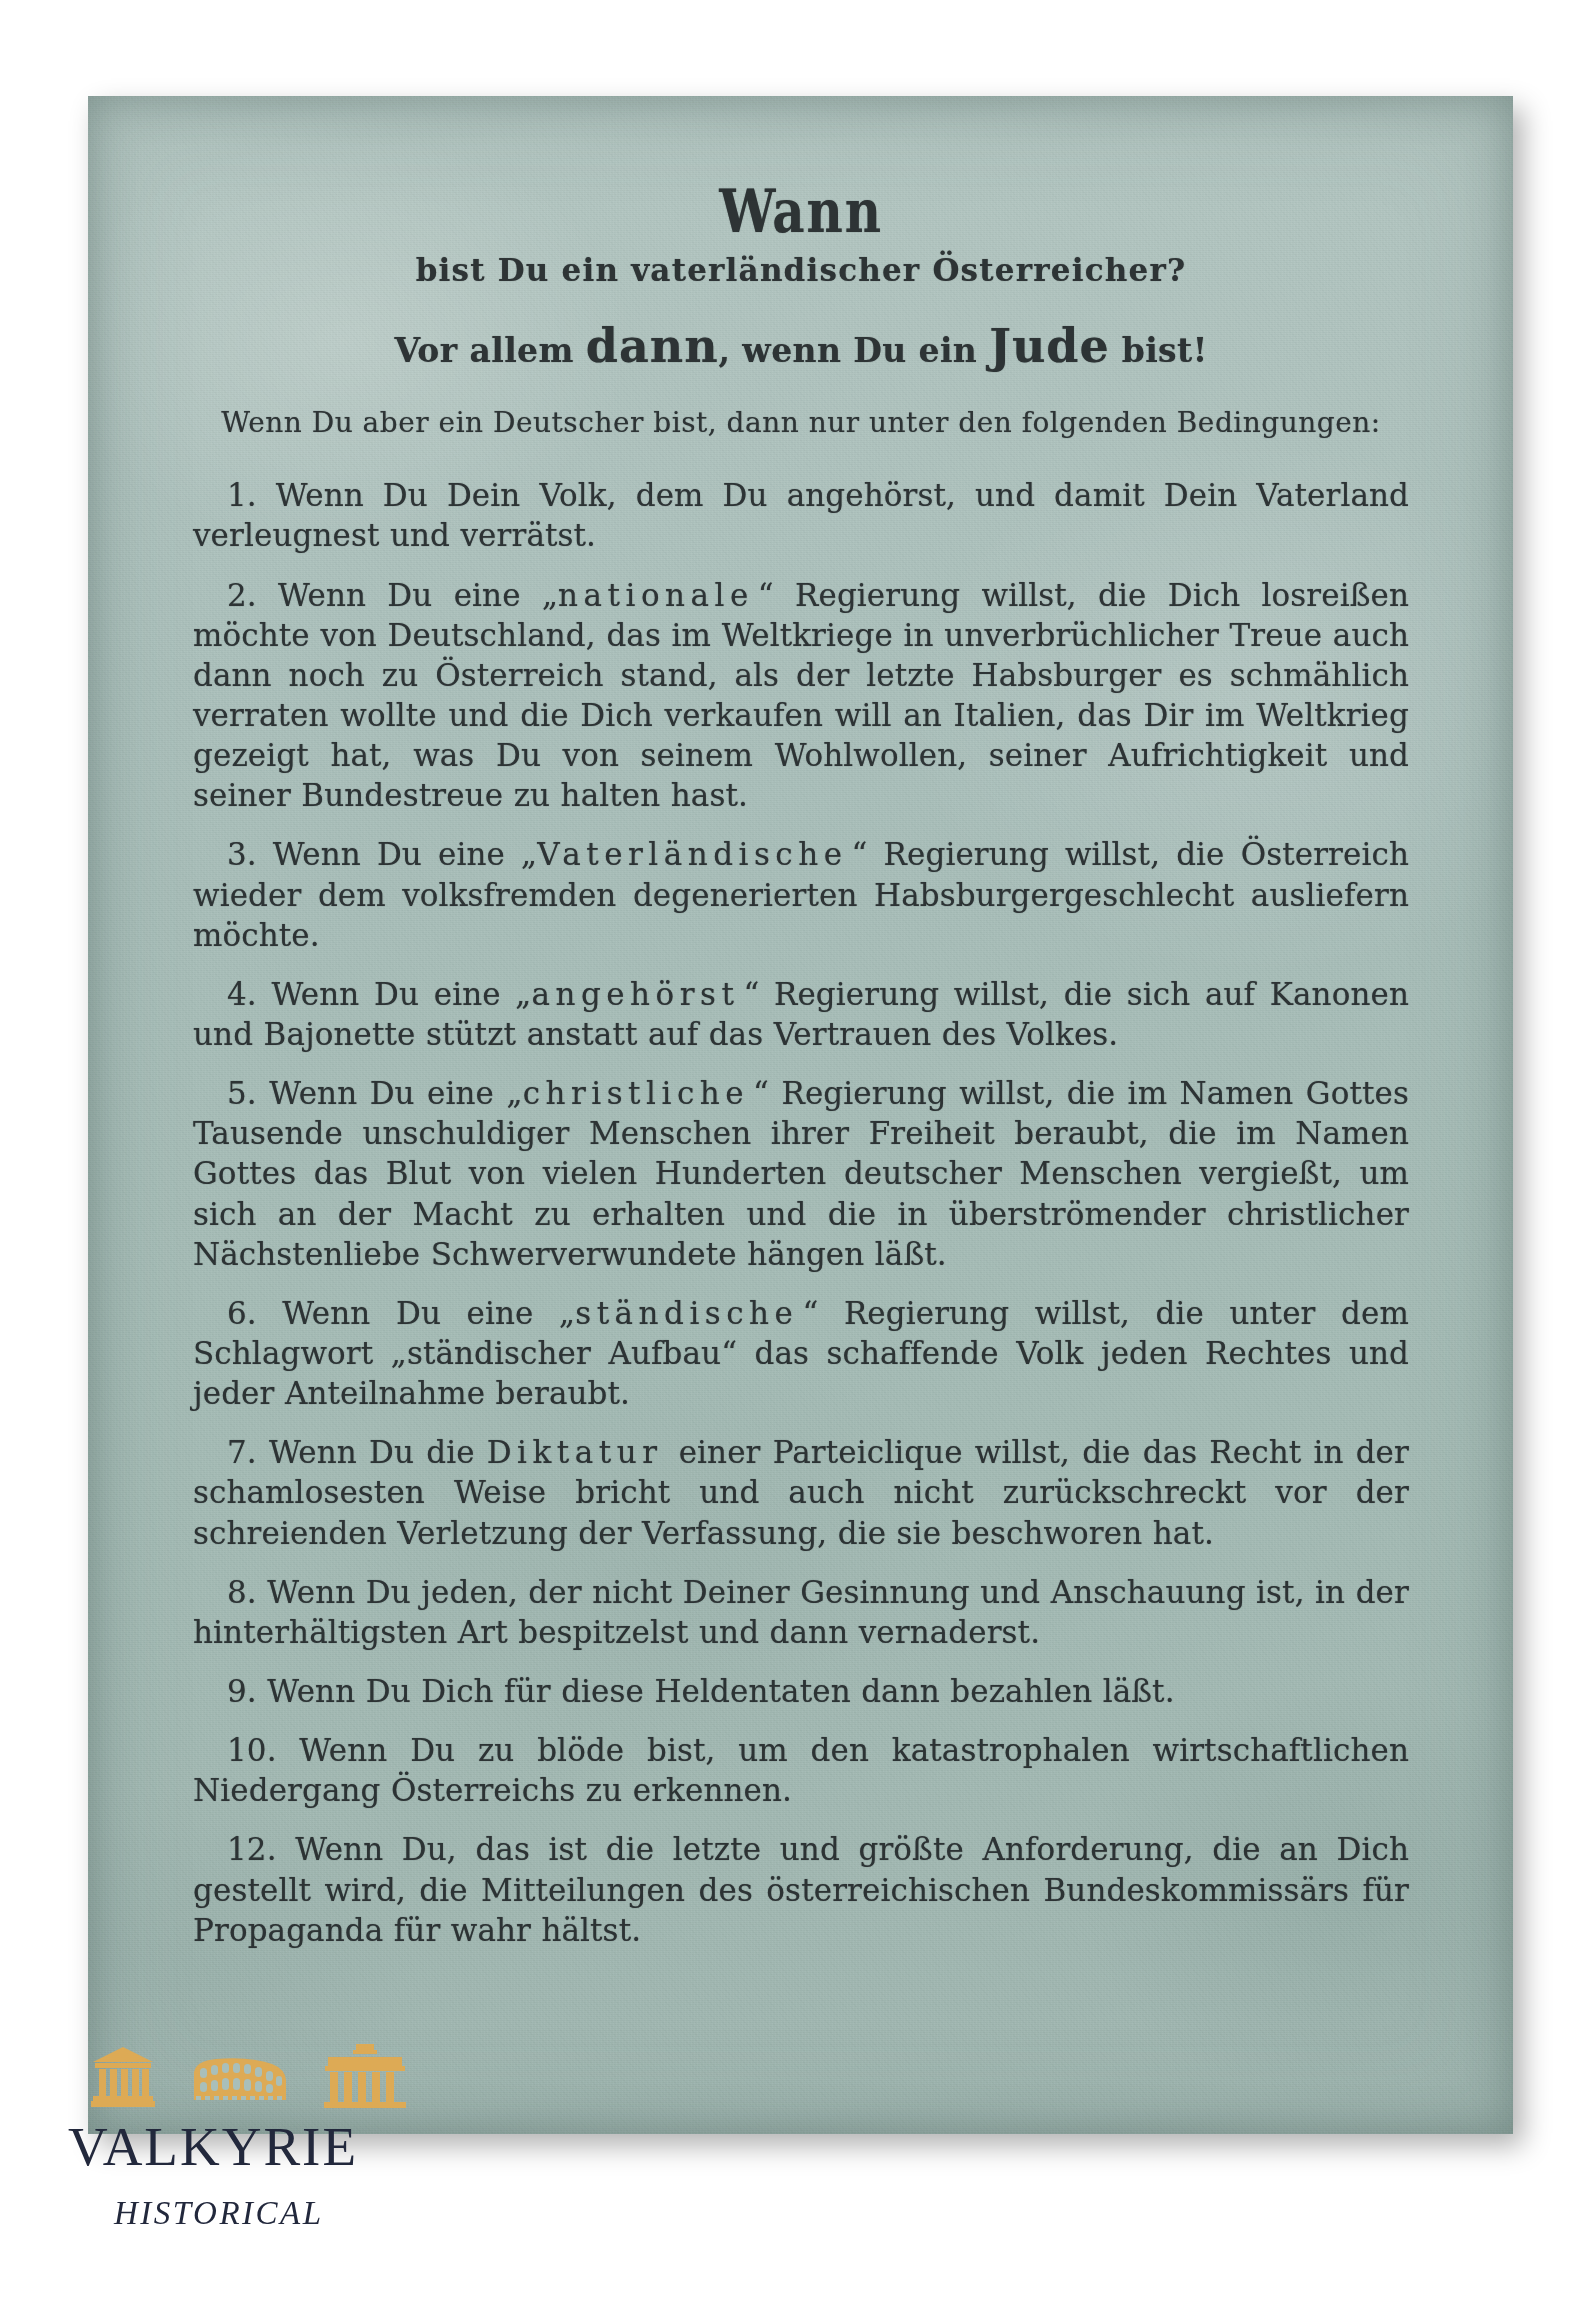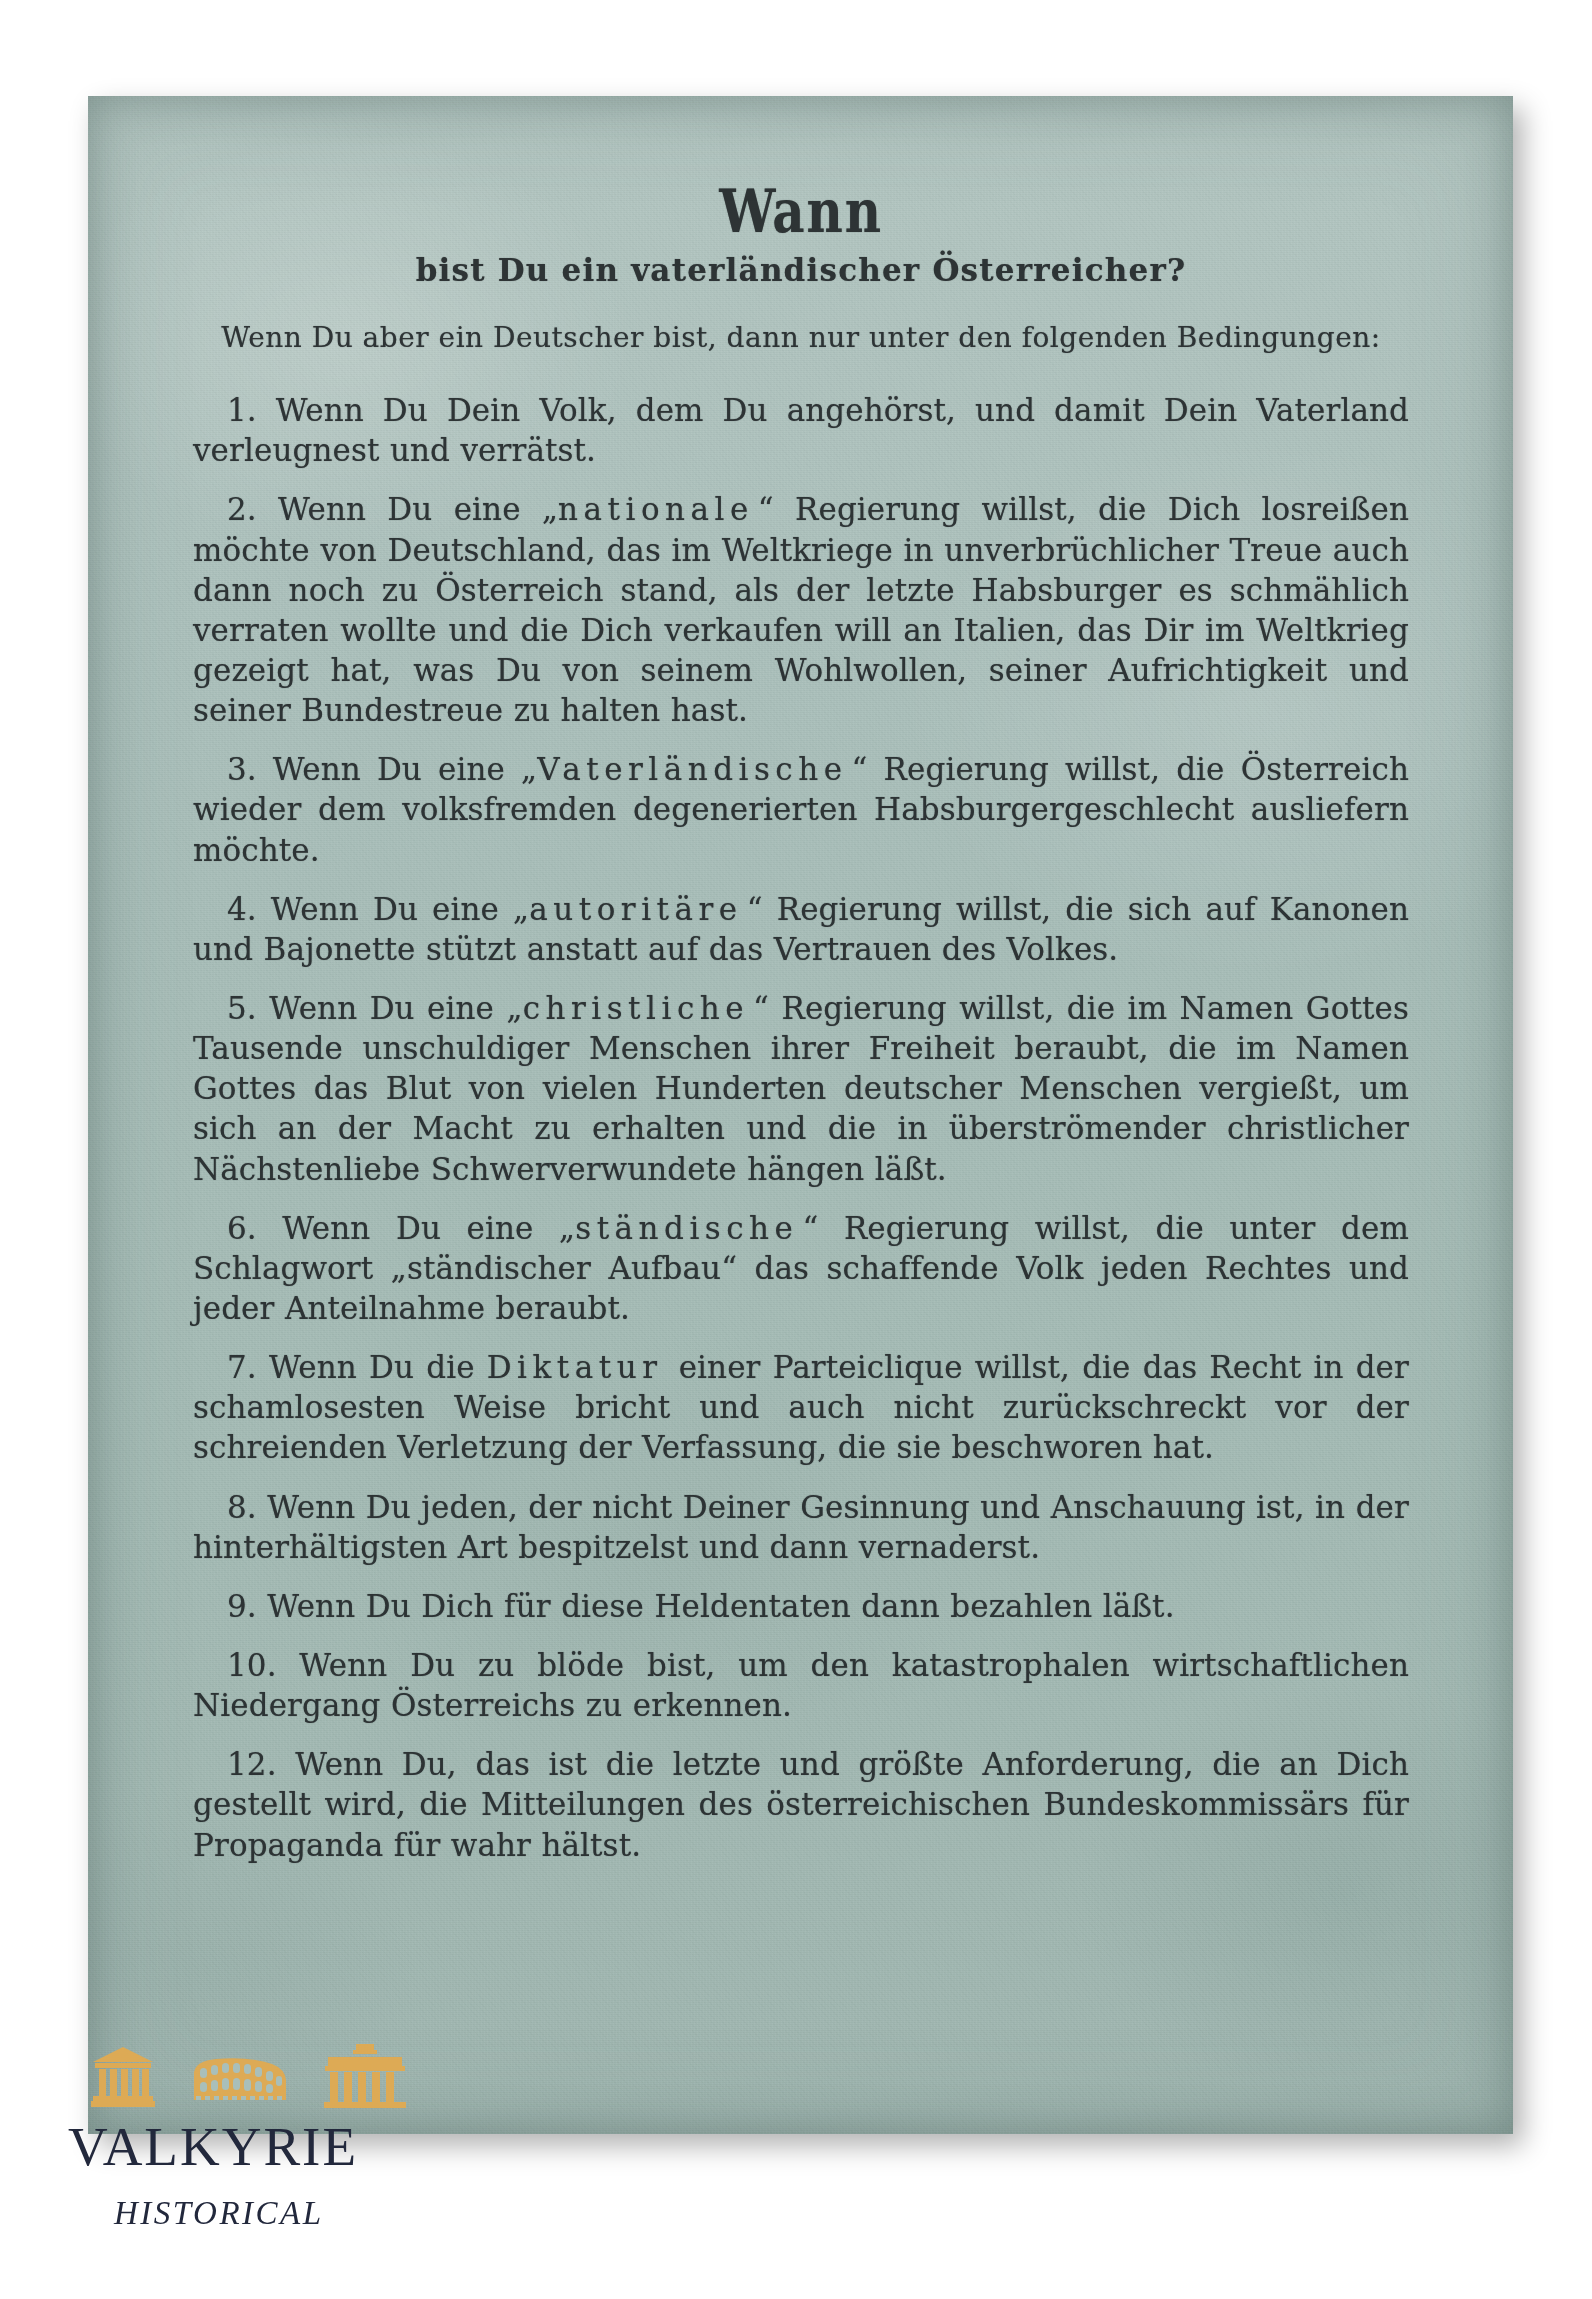--- a/index.html
+++ b/index.html
@@ -180,28 +180,29 @@
 <div id="leaflet-sheet">
   <div id="paper-texture"></div>
   <div id="paper-grain"></div>
 
   <div id="printed-content">
 
     <div class="hd-wann">Wann</div>
 
     <div class="hd-sub1">bist Du ein vaterländischer Österreicher?</div>
 
+    <div class="hd-sub2"><span>Vor allem </span><span class="big">dann</span><span>, wenn Du ein </span><span class="big">Jude</span><span> bist!</span></div>
 
     <div class="hd-cond">Wenn Du aber ein Deutscher bist, dann nur unter den folgenden Bedingungen:</div>
 
     <div id="clause-list">
         <p class="clause"><span>1. Wenn Du Dein Volk, dem Du angehörst, und damit Dein Vaterland verleugnest und verrätst.</span></p>
         <p class="clause"><span>2. Wenn Du eine „</span><span class="sp">nationale</span><span>“ Regierung willst, die Dich losreißen möchte von Deutschland, das im Weltkriege in unverbrüchlicher Treue auch dann noch zu Österreich stand, als der letzte Habsburger es schmählich verraten wollte und die Dich verkaufen will an Italien, das Dir im Weltkrieg gezeigt hat, was Du von seinem Wohlwollen, seiner Aufrichtigkeit und seiner Bundestreue zu halten hast.</span></p>
         <p class="clause"><span>3. Wenn Du eine „</span><span class="sp">Vaterländische</span><span>“ Regierung willst, die Österreich wieder dem volksfremden degenerierten Habsburgergeschlecht ausliefern möchte.</span></p>
-        <p class="clause"><span>4. Wenn Du eine „</span><span class="sp">autoritäre</span><span>“ Regierung willst, die sich auf Kanonen und Bajonette stützt anstatt auf das Vertrauen des Volkes.</span></p>
+        <p class="clause"><span>4. Wenn Du eine „</span><span class="sp">angehörst</span><span>“ Regierung willst, die sich auf Kanonen und Bajonette stützt anstatt auf das Vertrauen des Volkes.</span></p>
         <p class="clause"><span>5. Wenn Du eine „</span><span class="sp">christliche</span><span>“ Regierung willst, die im Namen Gottes Tausende unschuldiger Menschen ihrer Freiheit beraubt, die im Namen Gottes das Blut von vielen Hunderten deutscher Menschen vergießt, um sich an der Macht zu erhalten und die in überströmender christlicher Nächstenliebe Schwerverwundete hängen läßt.</span></p>
         <p class="clause"><span>6. Wenn Du eine „</span><span class="sp">ständische</span><span>“ Regierung willst, die unter dem Schlagwort „ständischer Aufbau“ das schaffende Volk jeden Rechtes und jeder Anteilnahme beraubt.</span></p>
         <p class="clause"><span>7. Wenn Du die </span><span class="sp">Diktatur</span><span> einer Parteiclique willst, die das Recht in der schamlosesten Weise bricht und auch nicht zurückschreckt vor der schreienden Verletzung der Verfassung, die sie beschworen hat.</span></p>
         <p class="clause"><span>8. Wenn Du jeden, der nicht Deiner Gesinnung und Anschauung ist, in der hinterhältigsten Art bespitzelst und dann vernaderst.</span></p>
         <p class="clause"><span>9. Wenn Du Dich für diese Heldentaten dann bezahlen läßt.</span></p>
         <p class="clause"><span>10. Wenn Du zu blöde bist, um den katastrophalen wirtschaftlichen Niedergang Österreichs zu erkennen.</span></p>
         <p class="clause"><span>12. Wenn Du, das ist die letzte und größte Anforderung, die an Dich gestellt wird, die Mitteilungen des österreichischen Bundeskommissärs für Propaganda für wahr hältst.</span></p>
       </div>
 
   </div>

